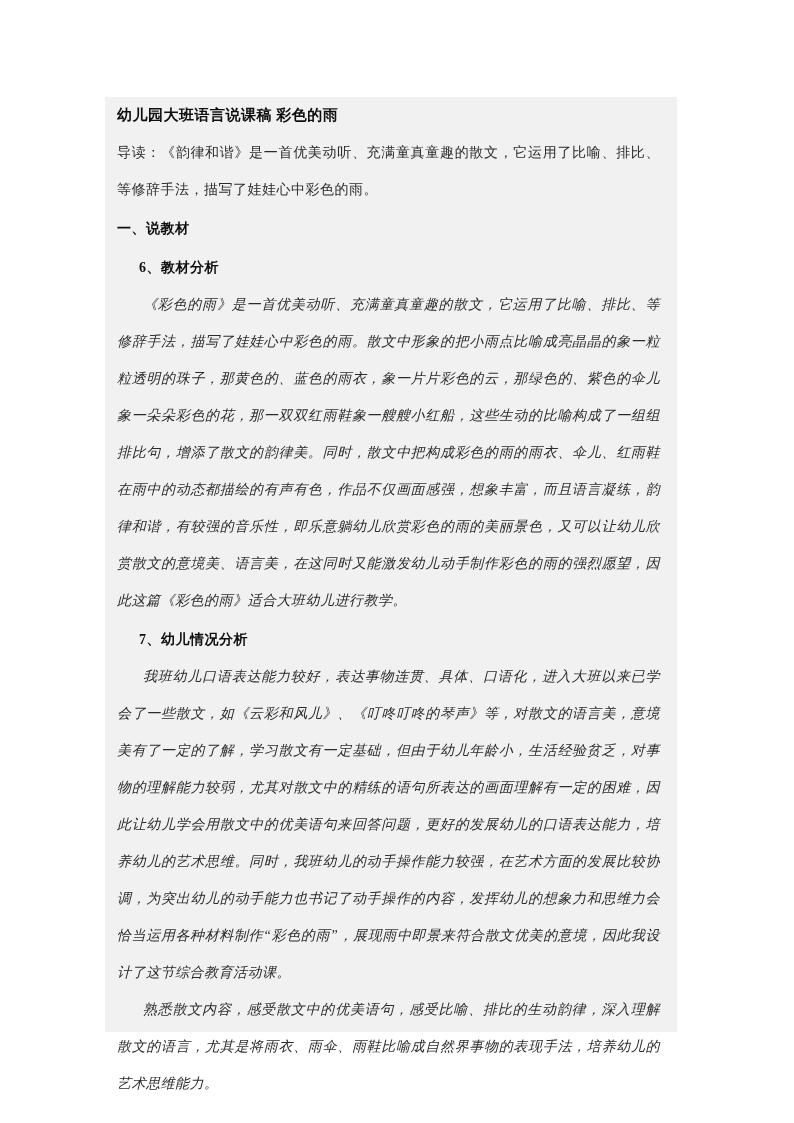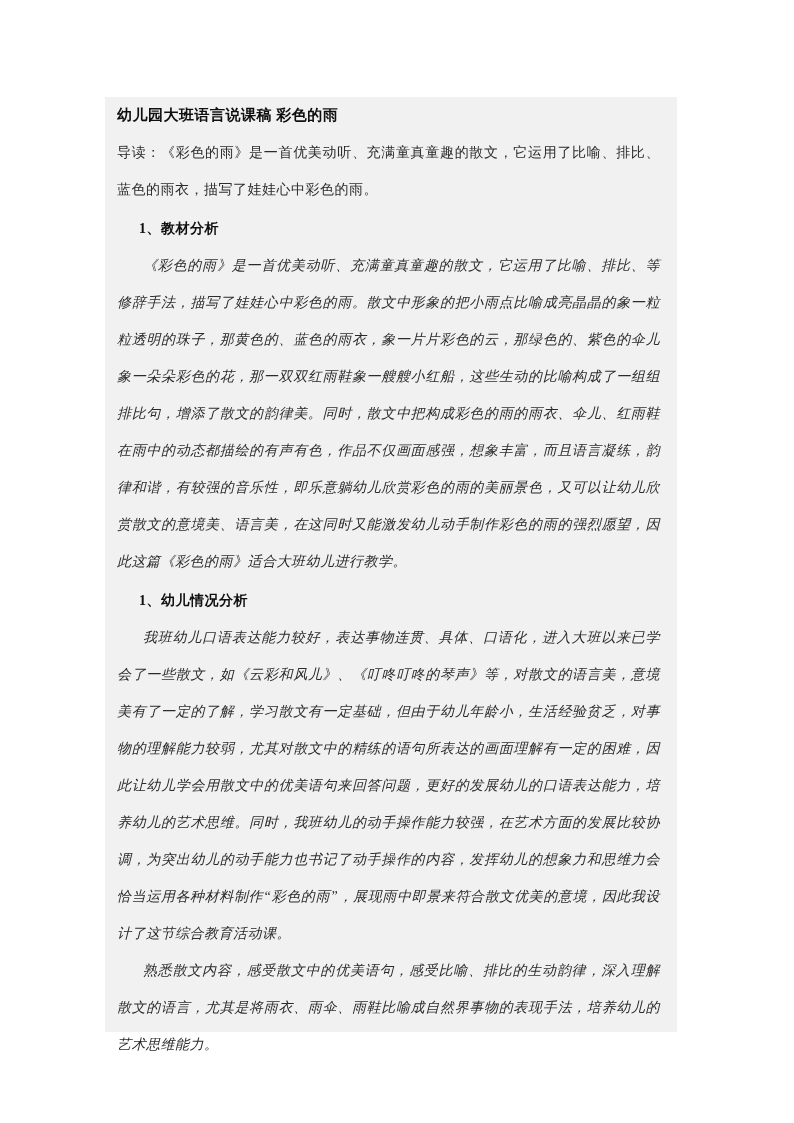--- a/index.html
+++ b/index.html
@@ -64,28 +64,29 @@
   }
 </style>
 </head>
 <body>
 
 <div class="page">
   <div class="sheet">
 
     <h1 class="doc-title">幼儿园大班语言说课稿 彩色的雨</h1>
 
-    <p class="para">导读：《彩色的雨》是一首优美动听、充满童真童趣的散文，它运用了比喻、排比、蓝色的雨衣，描写了娃娃心中彩色的雨。</p>
+    <p class="para">导读：《韵律和谐》是一首优美动听、充满童真童趣的散文，它运用了比喻、排比、等修辞手法，描写了娃娃心中彩色的雨。</p>
 
+    <h2 class="h1">一、说教材</h2>
 
-    <h3 class="h2">1、教材分析</h3>
+    <h3 class="h2">6、教材分析</h3>
 
     <p class="para indent">《彩色的雨》是一首优美动听、充满童真童趣的散文，它运用了比喻、排比、等修辞手法，描写了娃娃心中彩色的雨。散文中形象的把小雨点比喻成亮晶晶的象一粒粒透明的珠子，那黄色的、蓝色的雨衣，象一片片彩色的云，那绿色的、紫色的伞儿象一朵朵彩色的花，那一双双红雨鞋象一艘艘小红船，这些生动的比喻构成了一组组排比句，增添了散文的韵律美。同时，散文中把构成彩色的雨的雨衣、伞儿、红雨鞋在雨中的动态都描绘的有声有色，作品不仅画面感强，想象丰富，而且语言凝练，韵律和谐，有较强的音乐性，即乐意躺幼儿欣赏彩色的雨的美丽景色，又可以让幼儿欣赏散文的意境美、语言美，在这同时又能激发幼儿动手制作彩色的雨的强烈愿望，因此这篇《彩色的雨》适合大班幼儿进行教学。</p>
 
-    <h3 class="h2">1、幼儿情况分析</h3>
+    <h3 class="h2">7、幼儿情况分析</h3>
 
     <p class="para indent">我班幼儿口语表达能力较好，表达事物连贯、具体、口语化，进入大班以来已学会了一些散文，如《云彩和风儿》、《叮咚叮咚的琴声》等，对散文的语言美，意境美有了一定的了解，学习散文有一定基础，但由于幼儿年龄小，生活经验贫乏，对事物的理解能力较弱，尤其对散文中的精练的语句所表达的画面理解有一定的困难，因此让幼儿学会用散文中的优美语句来回答问题，更好的发展幼儿的口语表达能力，培养幼儿的艺术思维。同时，我班幼儿的动手操作能力较强，在艺术方面的发展比较协调，为突出幼儿的动手能力也书记了动手操作的内容，发挥幼儿的想象力和思维力会恰当运用各种材料制作“彩色的雨”，展现雨中即景来符合散文优美的意境，因此我设计了这节综合教育活动课。</p>
 
 
     <p class="para indent">熟悉散文内容，感受散文中的优美语句，感受比喻、排比的生动韵律，深入理解散文的语言，尤其是将雨衣、雨伞、雨鞋比喻成自然界事物的表现手法，培养幼儿的艺术思维能力。</p>
 
   </div>
 </div>
 
 </body></html>

